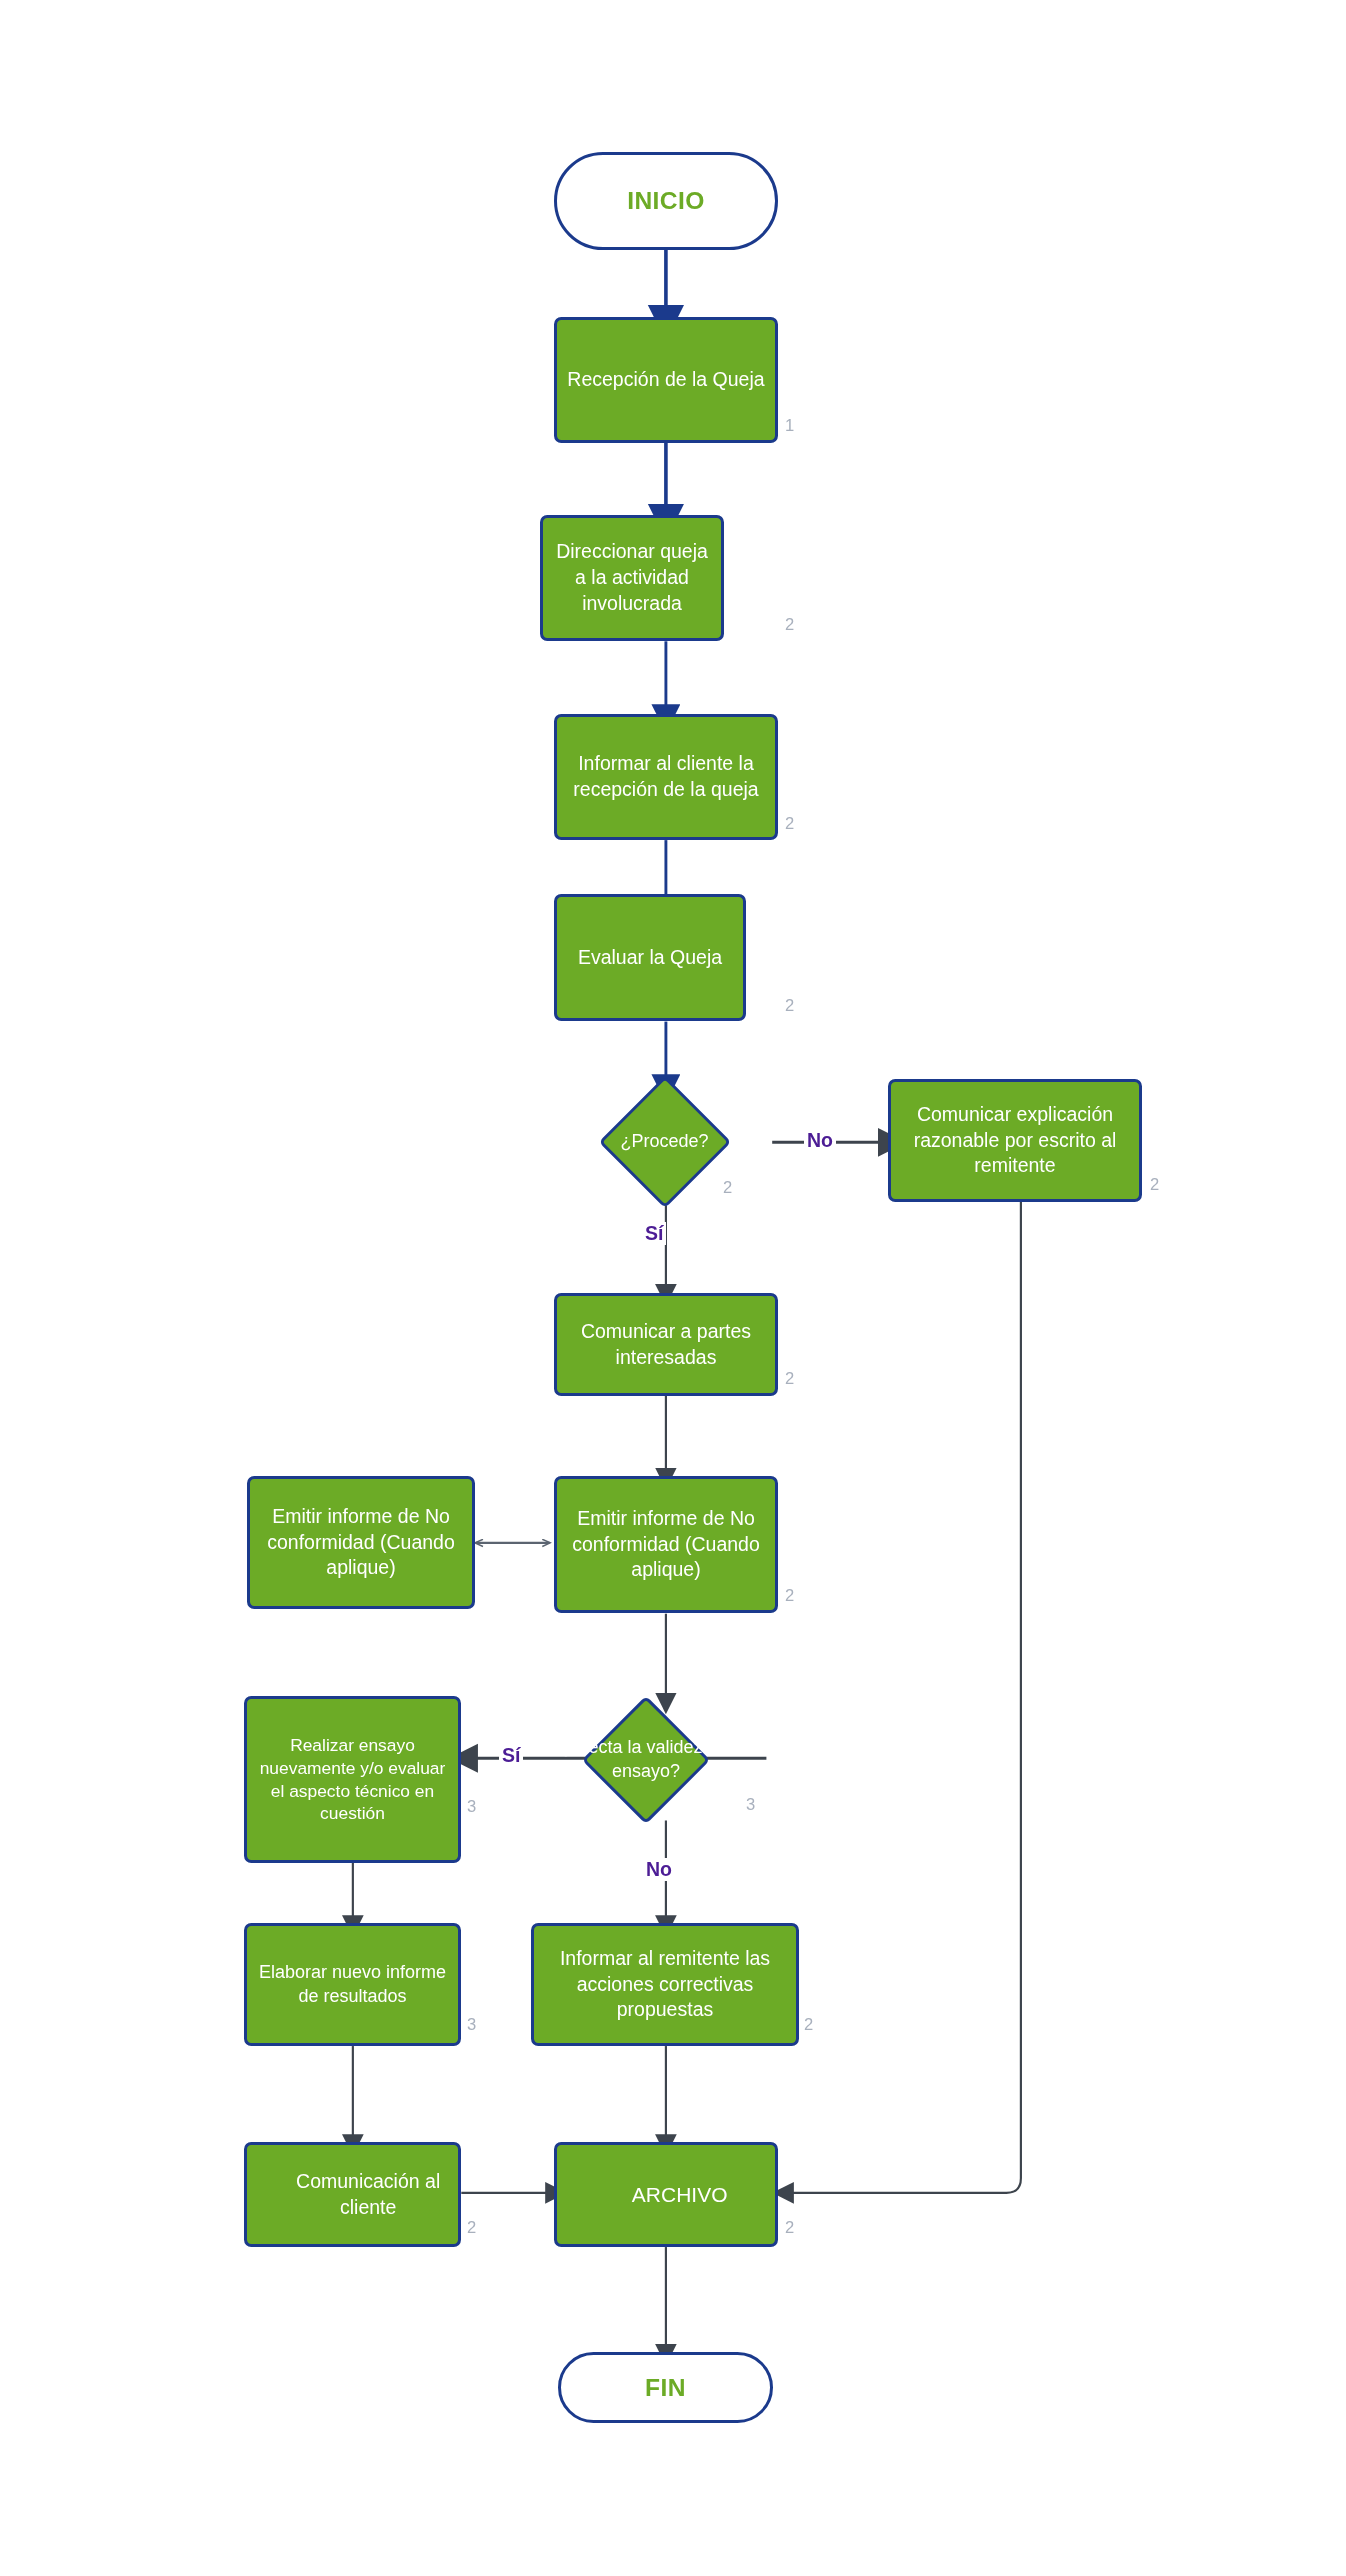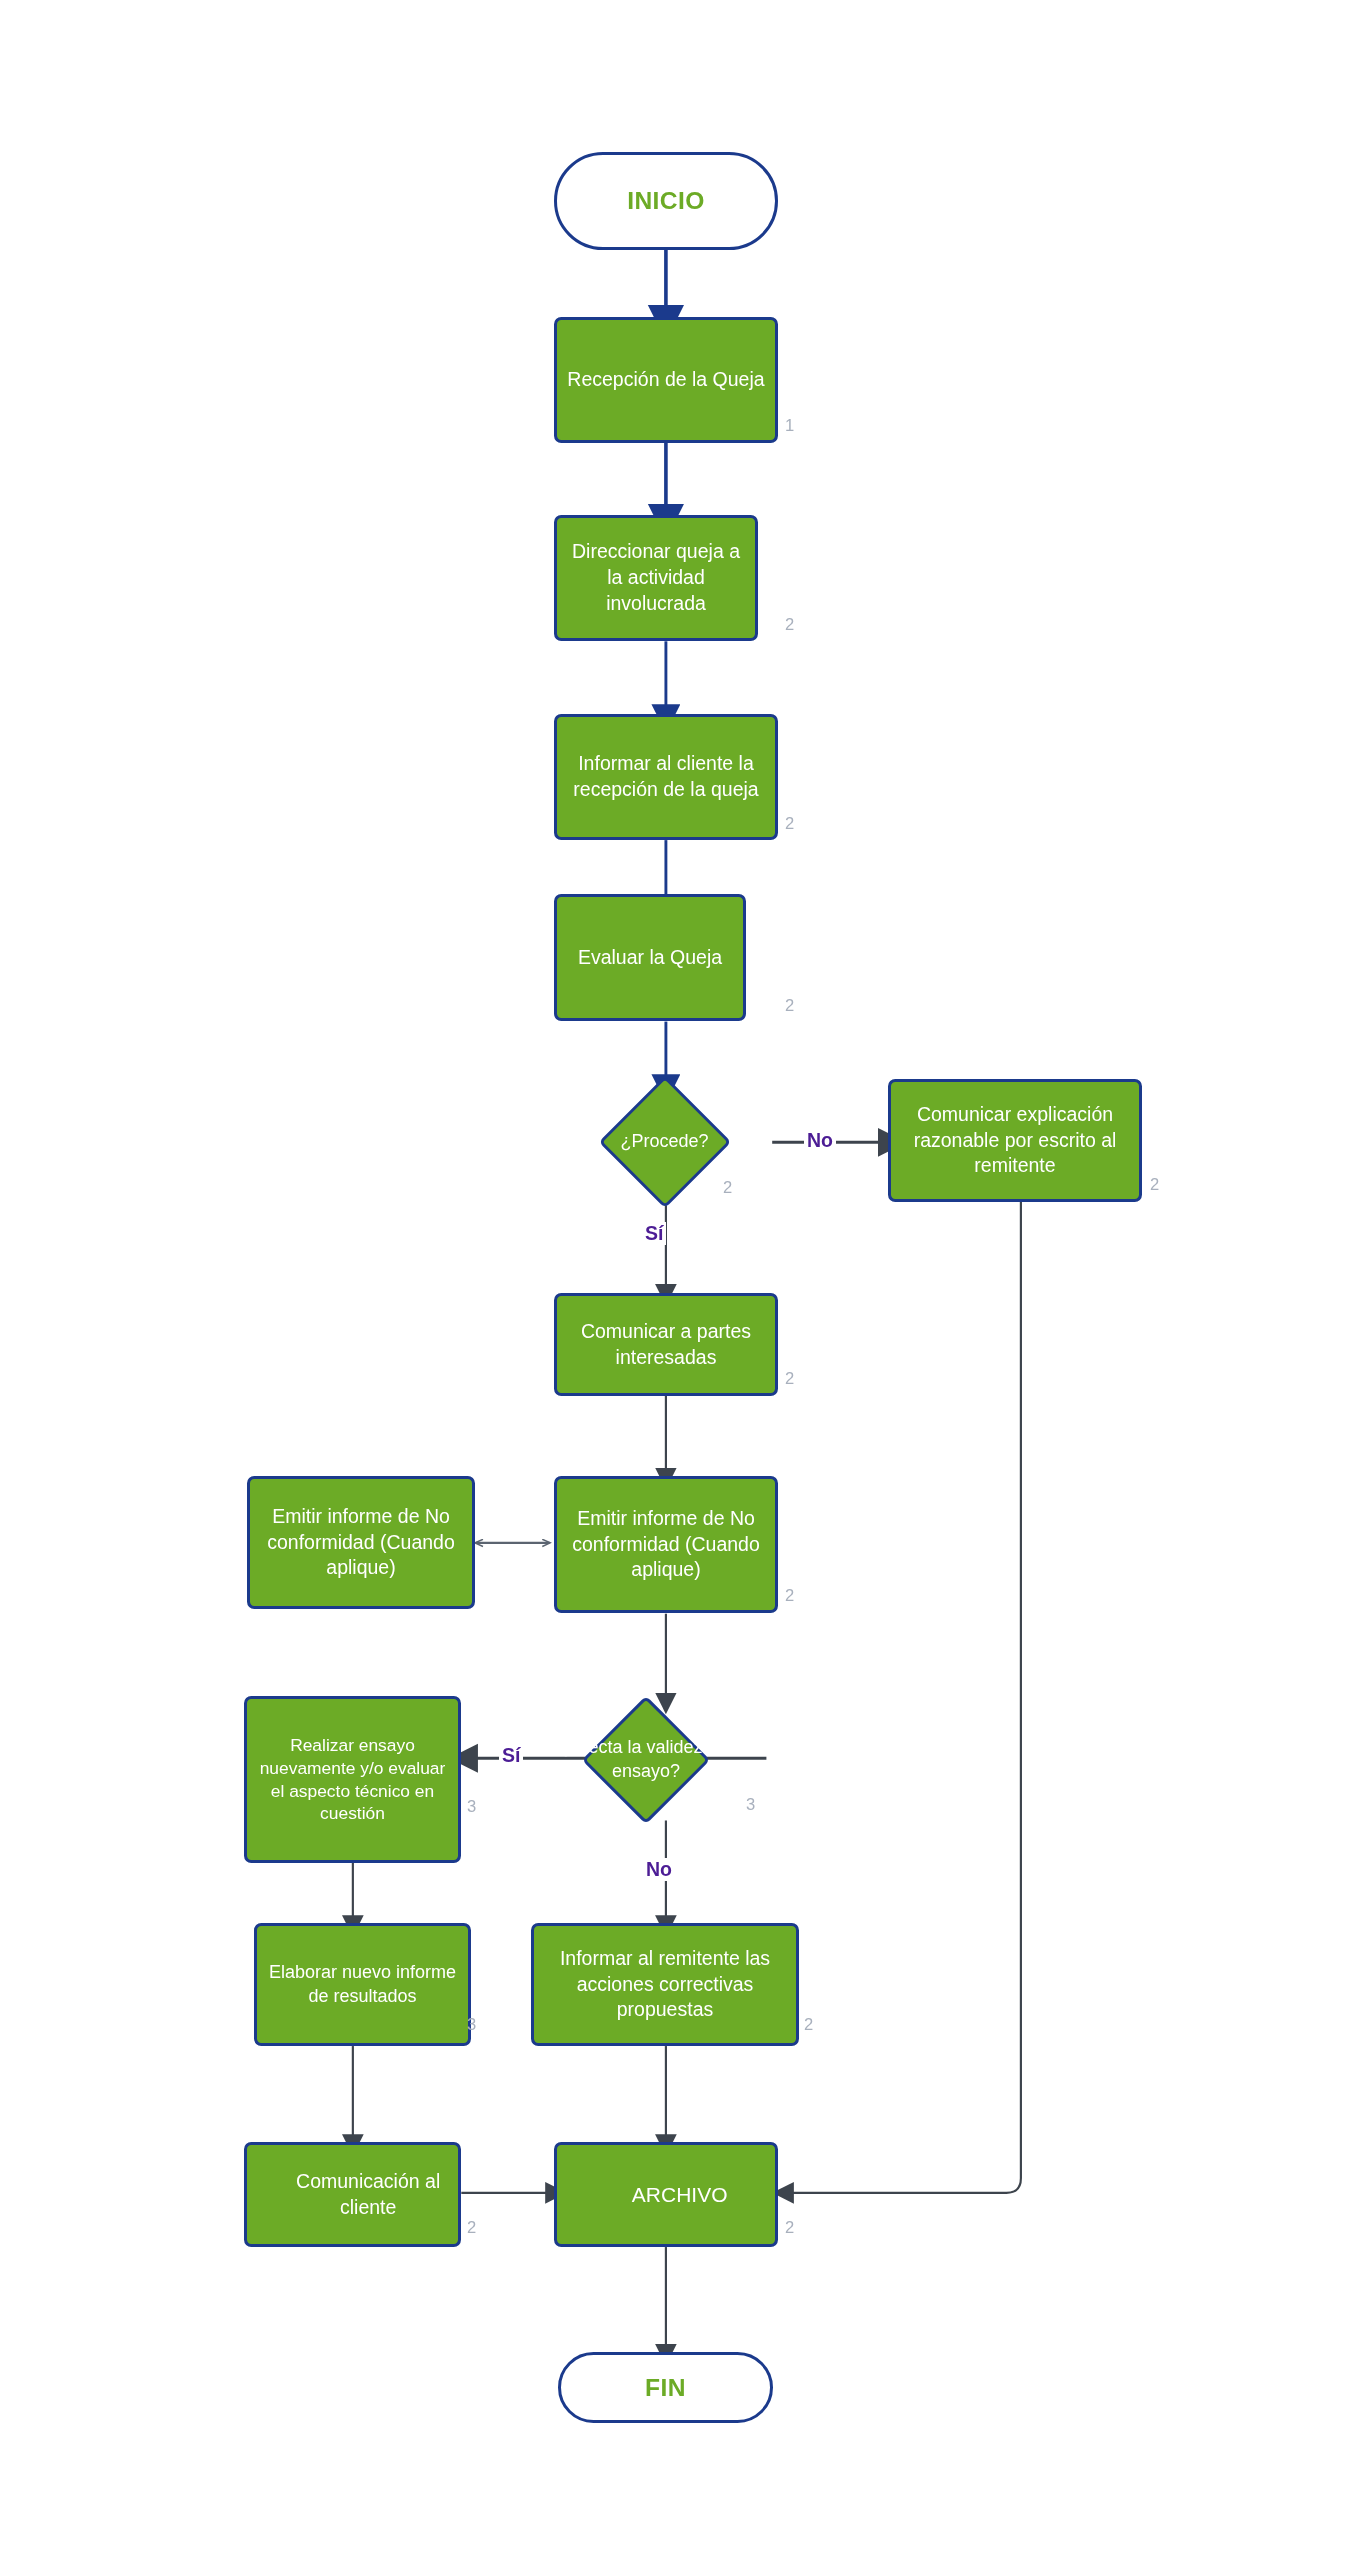--- a/index.html
+++ b/index.html
@@ -176,21 +176,21 @@
 
     <div class="node proc" style="left:554px; top:317px; width:224px; height:126px;">
       <span>Recepción de la Queja</span>
     </div>
 
     <div class="node term" style="left:554px; top:152px; width:224px; height:98px;">
       <span>INICIO</span>
     </div>
     <span class="num" style="left:785px; top:418px;">1</span>
 
-    <div class="node proc" style="left:554px; top:515px; width:204px; height:126px;">
+    <div class="node proc" style="left:540px; top:515px; width:184px; height:126px;">
       <span>Direccionar queja a la actividad involucrada</span>
     </div>
     <span class="num" style="left:785px; top:617px;">2</span>
 
     <div class="node proc" style="left:554px; top:714px; width:224px; height:126px;">
       <span>Informar al cliente la recepción de la queja</span>
     </div>
     <span class="num" style="left:785px; top:816px;">2</span>
 
     <div class="node proc" style="left:554px; top:894px; width:192px; height:127px;">
@@ -227,21 +227,21 @@
       <span class="dia" style="width:85px; height:85px;"></span>
       <span class="dlabel">¿Afecta la validez del ensayo?</span>
     </div>
     <span class="num" style="left:746px; top:1797px;">3</span>
 
     <div class="node proc" style="left:244px; top:1696px; width:217px; height:167px; font-size:17.4px;">
       <span>Realizar ensayo nuevamente y/o evaluar el aspecto técnico en cuestión</span>
     </div>
     <span class="num" style="left:467px; top:1799px;">3</span>
 
-    <div class="node proc" style="left:244px; top:1923px; width:217px; height:123px; font-size:18px;margin-left:10px;">
+    <div class="node proc" style="left:244px; top:1923px; width:217px; height:123px; font-size:18px;">
       <span>Elaborar nuevo informe de resultados</span>
     </div>
     <span class="num" style="left:467px; top:2017px;">3</span>
 
     <div class="node proc" style="left:531px; top:1923px; width:268px; height:123px;">
       <span>Informar al remitente las acciones correctivas propuestas</span>
     </div>
     <span class="num" style="left:804px; top:2017px;">2</span>
 
     <div class="node proc" style="left:244px; top:2142px; width:217px; height:105px;padding-left:40px;">

